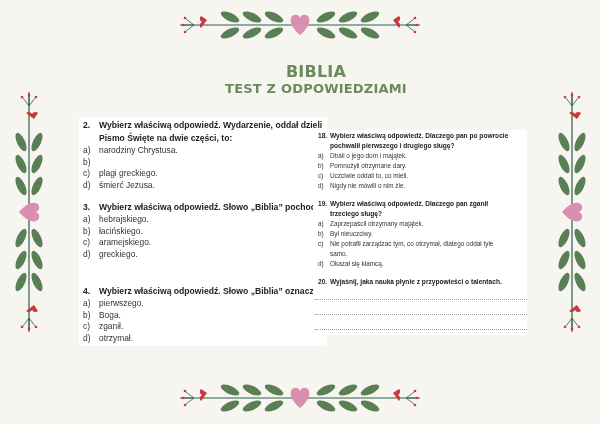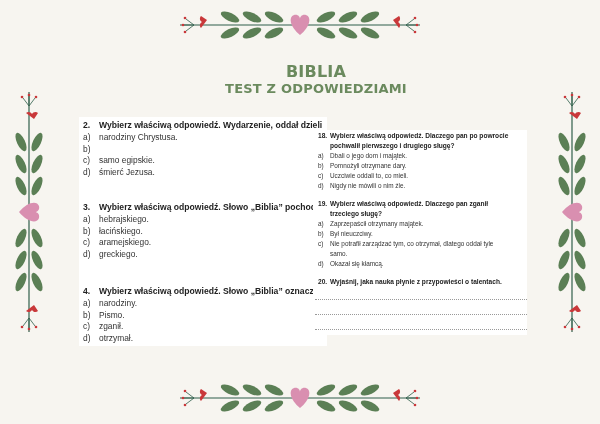--- a/index.html
+++ b/index.html
@@ -87,31 +87,32 @@
 <div class="title t2">TEST Z ODPOWIEDZIAMI</div>
 
 <div class="panel left">
   <div class="q" style="left:4px;top:2px;width:244px">
     <div class="qh">
         <span class="qn">2.</span>
         <span>Wybierz właściwą odpowiedź. Wydarzenie, oddał dzieli</span>
       </div>
     <div class="qh">
         <span class="qn"></span>
+        <span>Pismo Święte na dwie części, to:</span>
       </div>
     <div class="opt">
         <span class="ol">a)</span>
         <span>narodziny Chrystusa.</span>
       </div>
     <div class="opt">
         <span class="ol">b)</span>
       </div>
     <div class="opt">
         <span class="ol">c)</span>
-        <span>samo egipskie.</span>
+        <span>plagi greckiego.</span>
       </div>
     <div class="opt">
         <span class="ol">d)</span>
         <span>śmierć Jezusa.</span>
       </div>
   </div>
 
   <div class="q" style="left:4px;top:84px;width:244px">
     <div class="qh">
         <span class="qn">3.</span>
@@ -135,25 +136,25 @@
       </div>
   </div>
 
   <div class="q" style="left:4px;top:168px;width:244px">
     <div class="qh">
         <span class="qn">4.</span>
         <span>Wybierz właściwą odpowiedź. Słowo „Biblia” oznacza:</span>
       </div>
     <div class="opt">
         <span class="ol">a)</span>
-        <span>narodziny.</span>
-      </div>
-    <div class="opt">
-        <span class="ol">b)</span>
-        <span>Pismo.</span>
+        <span>pierwszego.</span>
+      </div>
+    <div class="opt">
+        <span class="ol">b)</span>
+        <span>Boga.</span>
       </div>
     <div class="opt">
         <span class="ol">c)</span>
         <span>zganił.</span>
       </div>
     <div class="opt">
         <span class="ol">d)</span>
         <span>otrzymał.</span>
       </div>
   </div>

